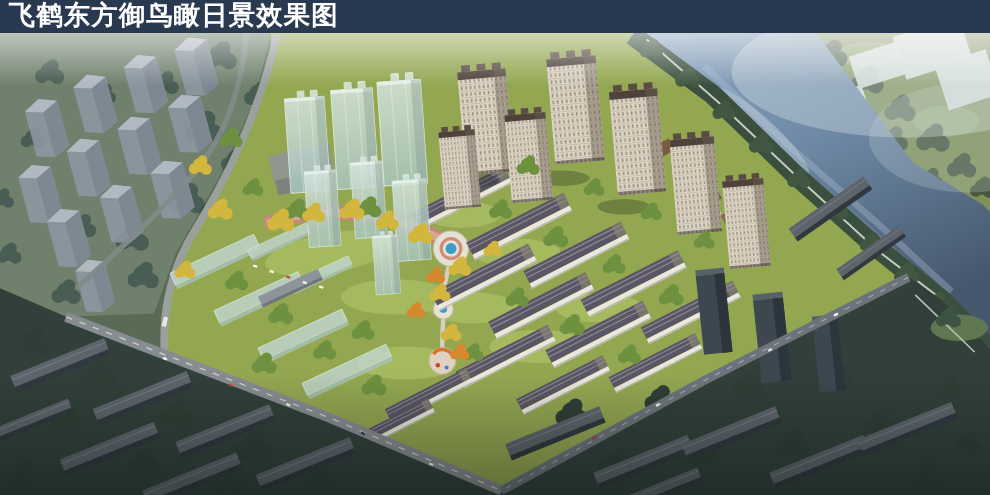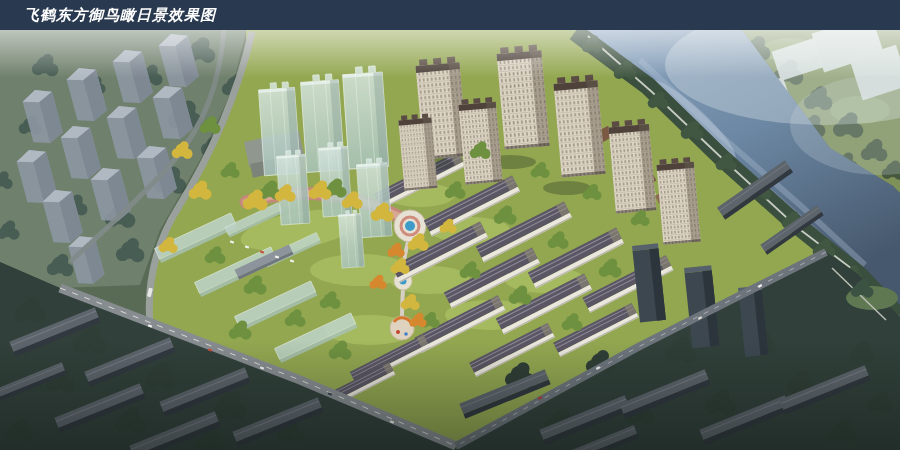--- a/index.html
+++ b/index.html
@@ -4,22 +4,22 @@
 <style>
   :root{
     --bar-bg:#293a50; --bar-text:#ffffff; --site-grass:#93a751; --pool:#3f9cc9;
     --promenade:#c5897c; --road:#8e9492; --context-dark:#31403a;
   }
   html,body{margin:0;padding:0;background:#000;}
   .stage{width:900px;height:450px;overflow:hidden;position:relative;
          font-family:"Liberation Sans","DejaVu Sans",sans-serif;}
   .titlebar{position:absolute;top:0;left:0;width:900px;height:30px;
             background:var(--bar-bg);display:flex;align-items:center;z-index:5;}
-  .titlebar .title{color:var(--bar-text);font-size:15px;font-weight:600;
-                   letter-spacing:1px;padding-left:24px;line-height:30px;white-space:nowrap;font-style:italic;}
+  .titlebar .title{color:var(--bar-text);font-size:24px;font-weight:600;
+                   letter-spacing:1px;padding-left:8px;line-height:30px;white-space:nowrap;}
   .canvas{position:absolute;top:30px;left:0;width:900px;height:420px;}
   svg{display:block;}
   .site{fill:var(--site-grass);}
   .pool{fill:var(--pool);}
   .prom{stroke:var(--promenade);}
   .darkzone{fill:var(--context-dark);}
 </style>
 </head>
 <body>
 

